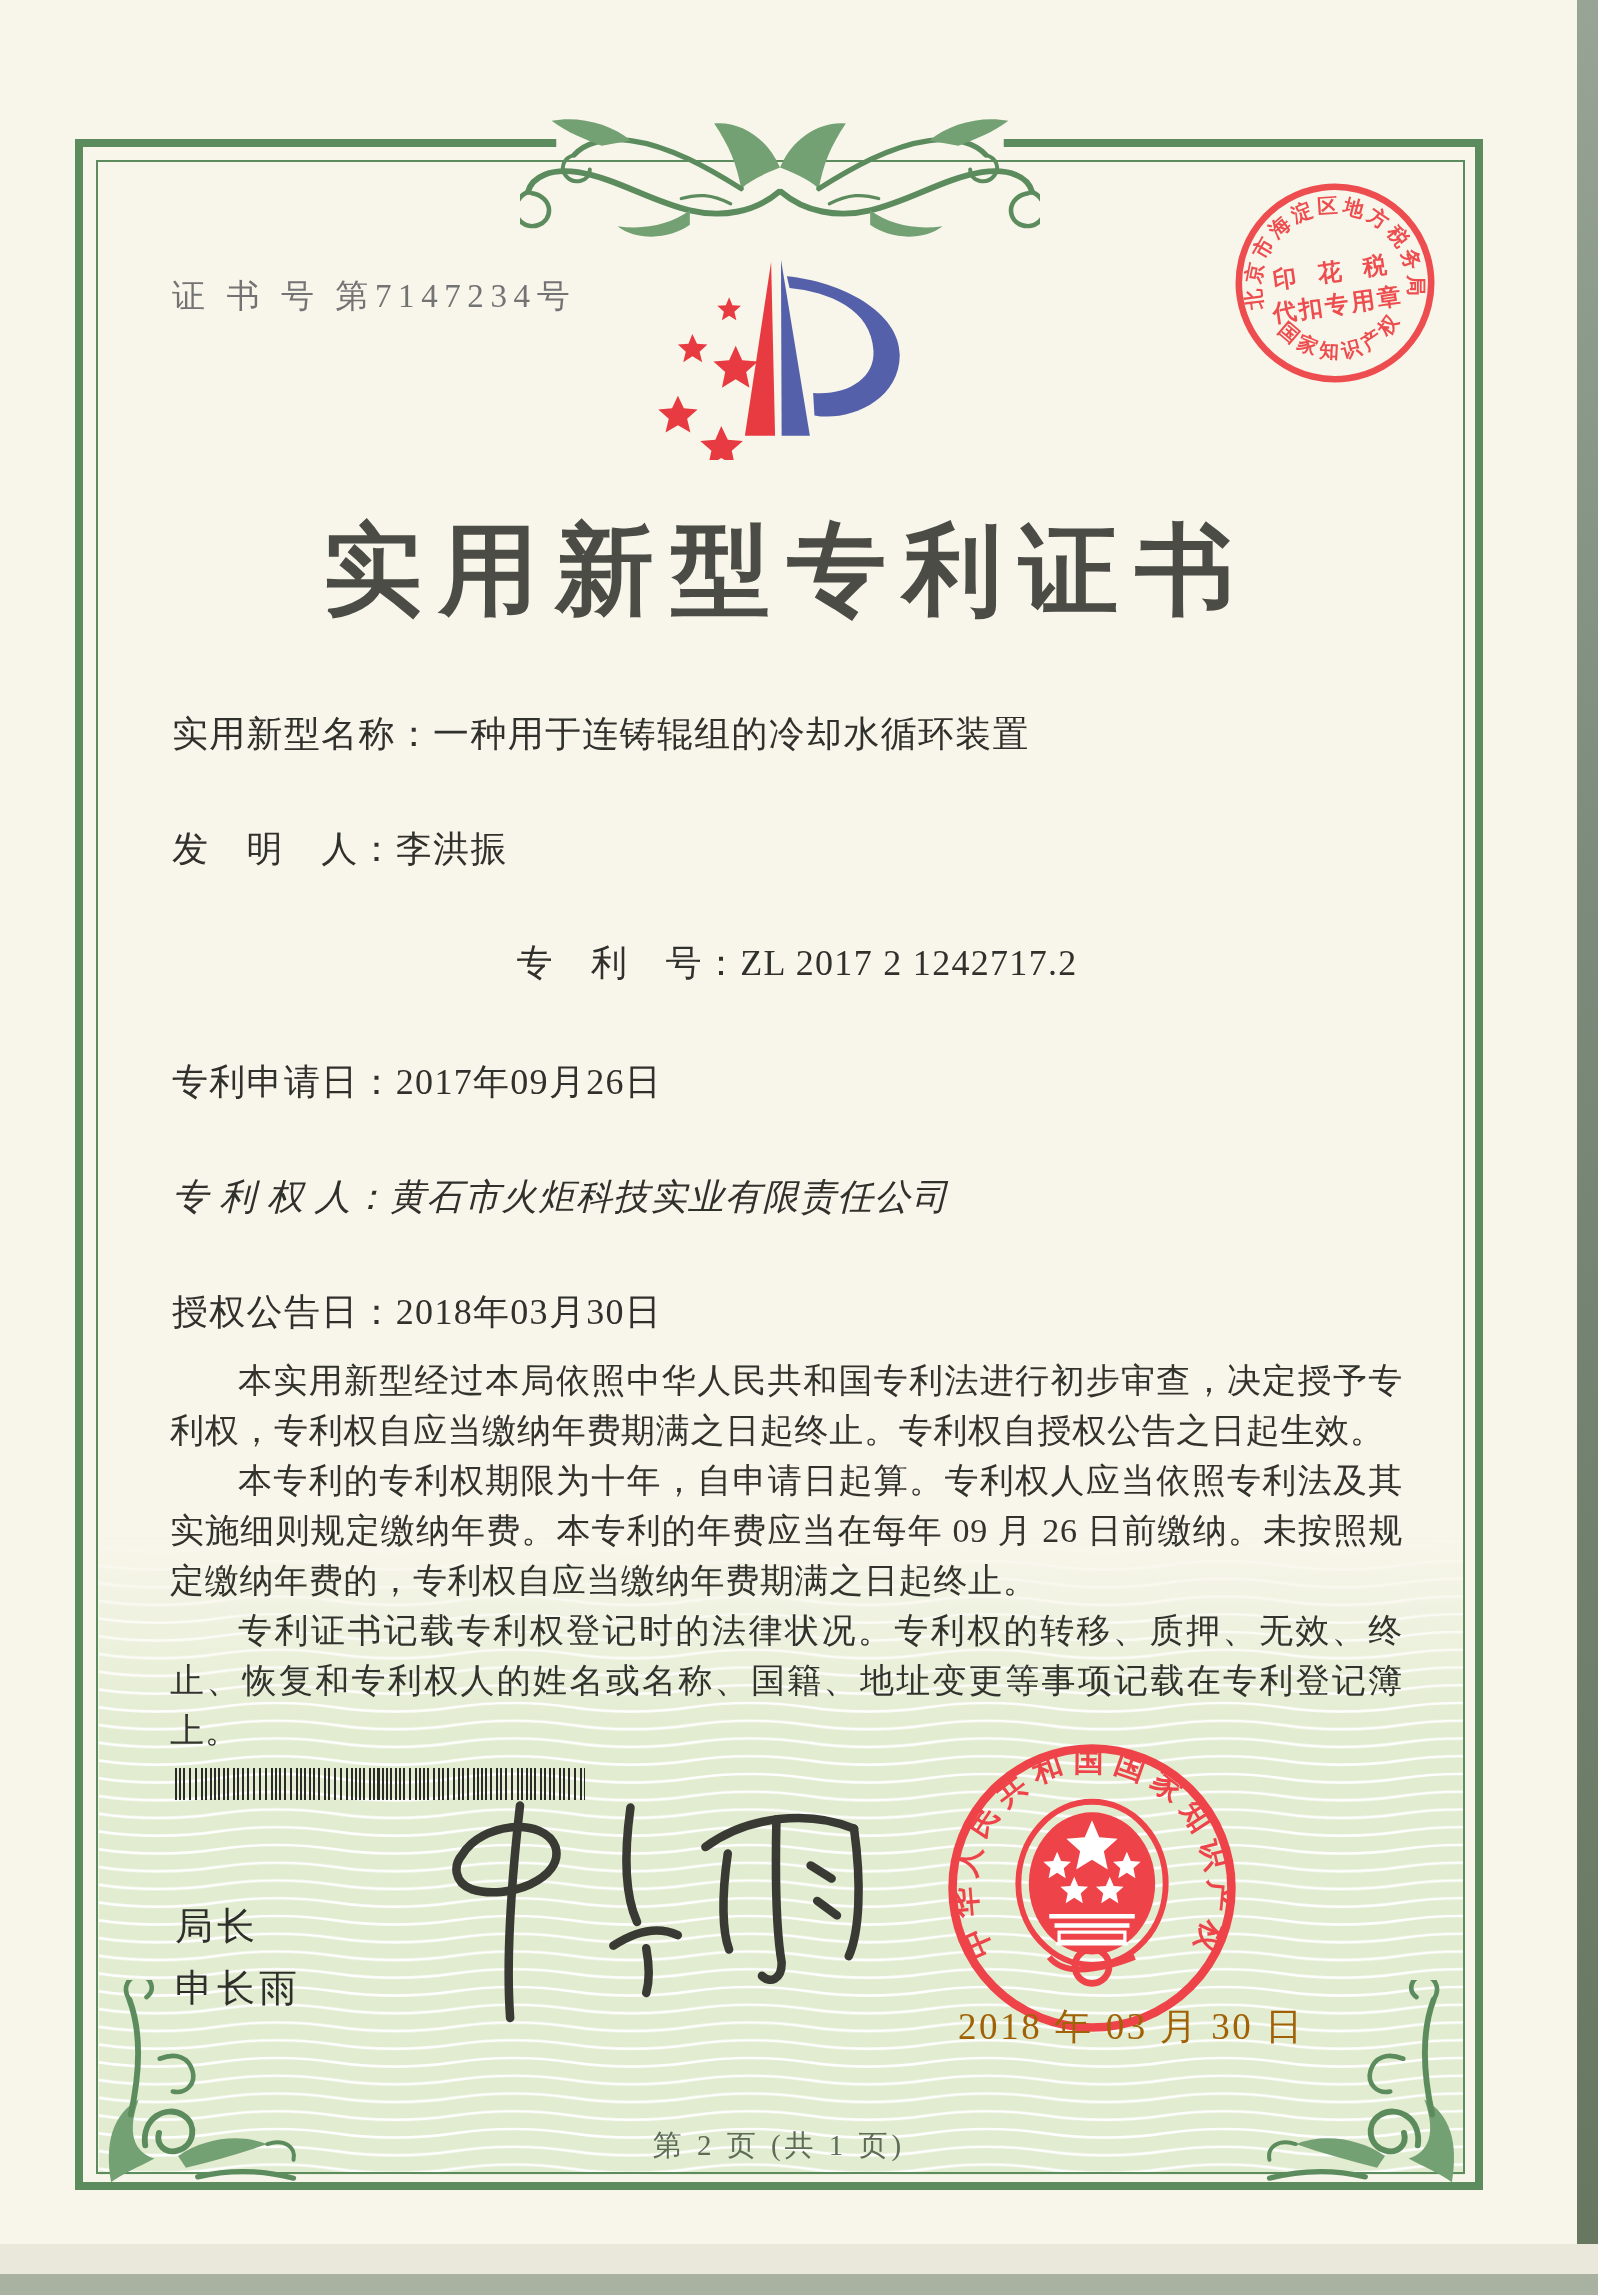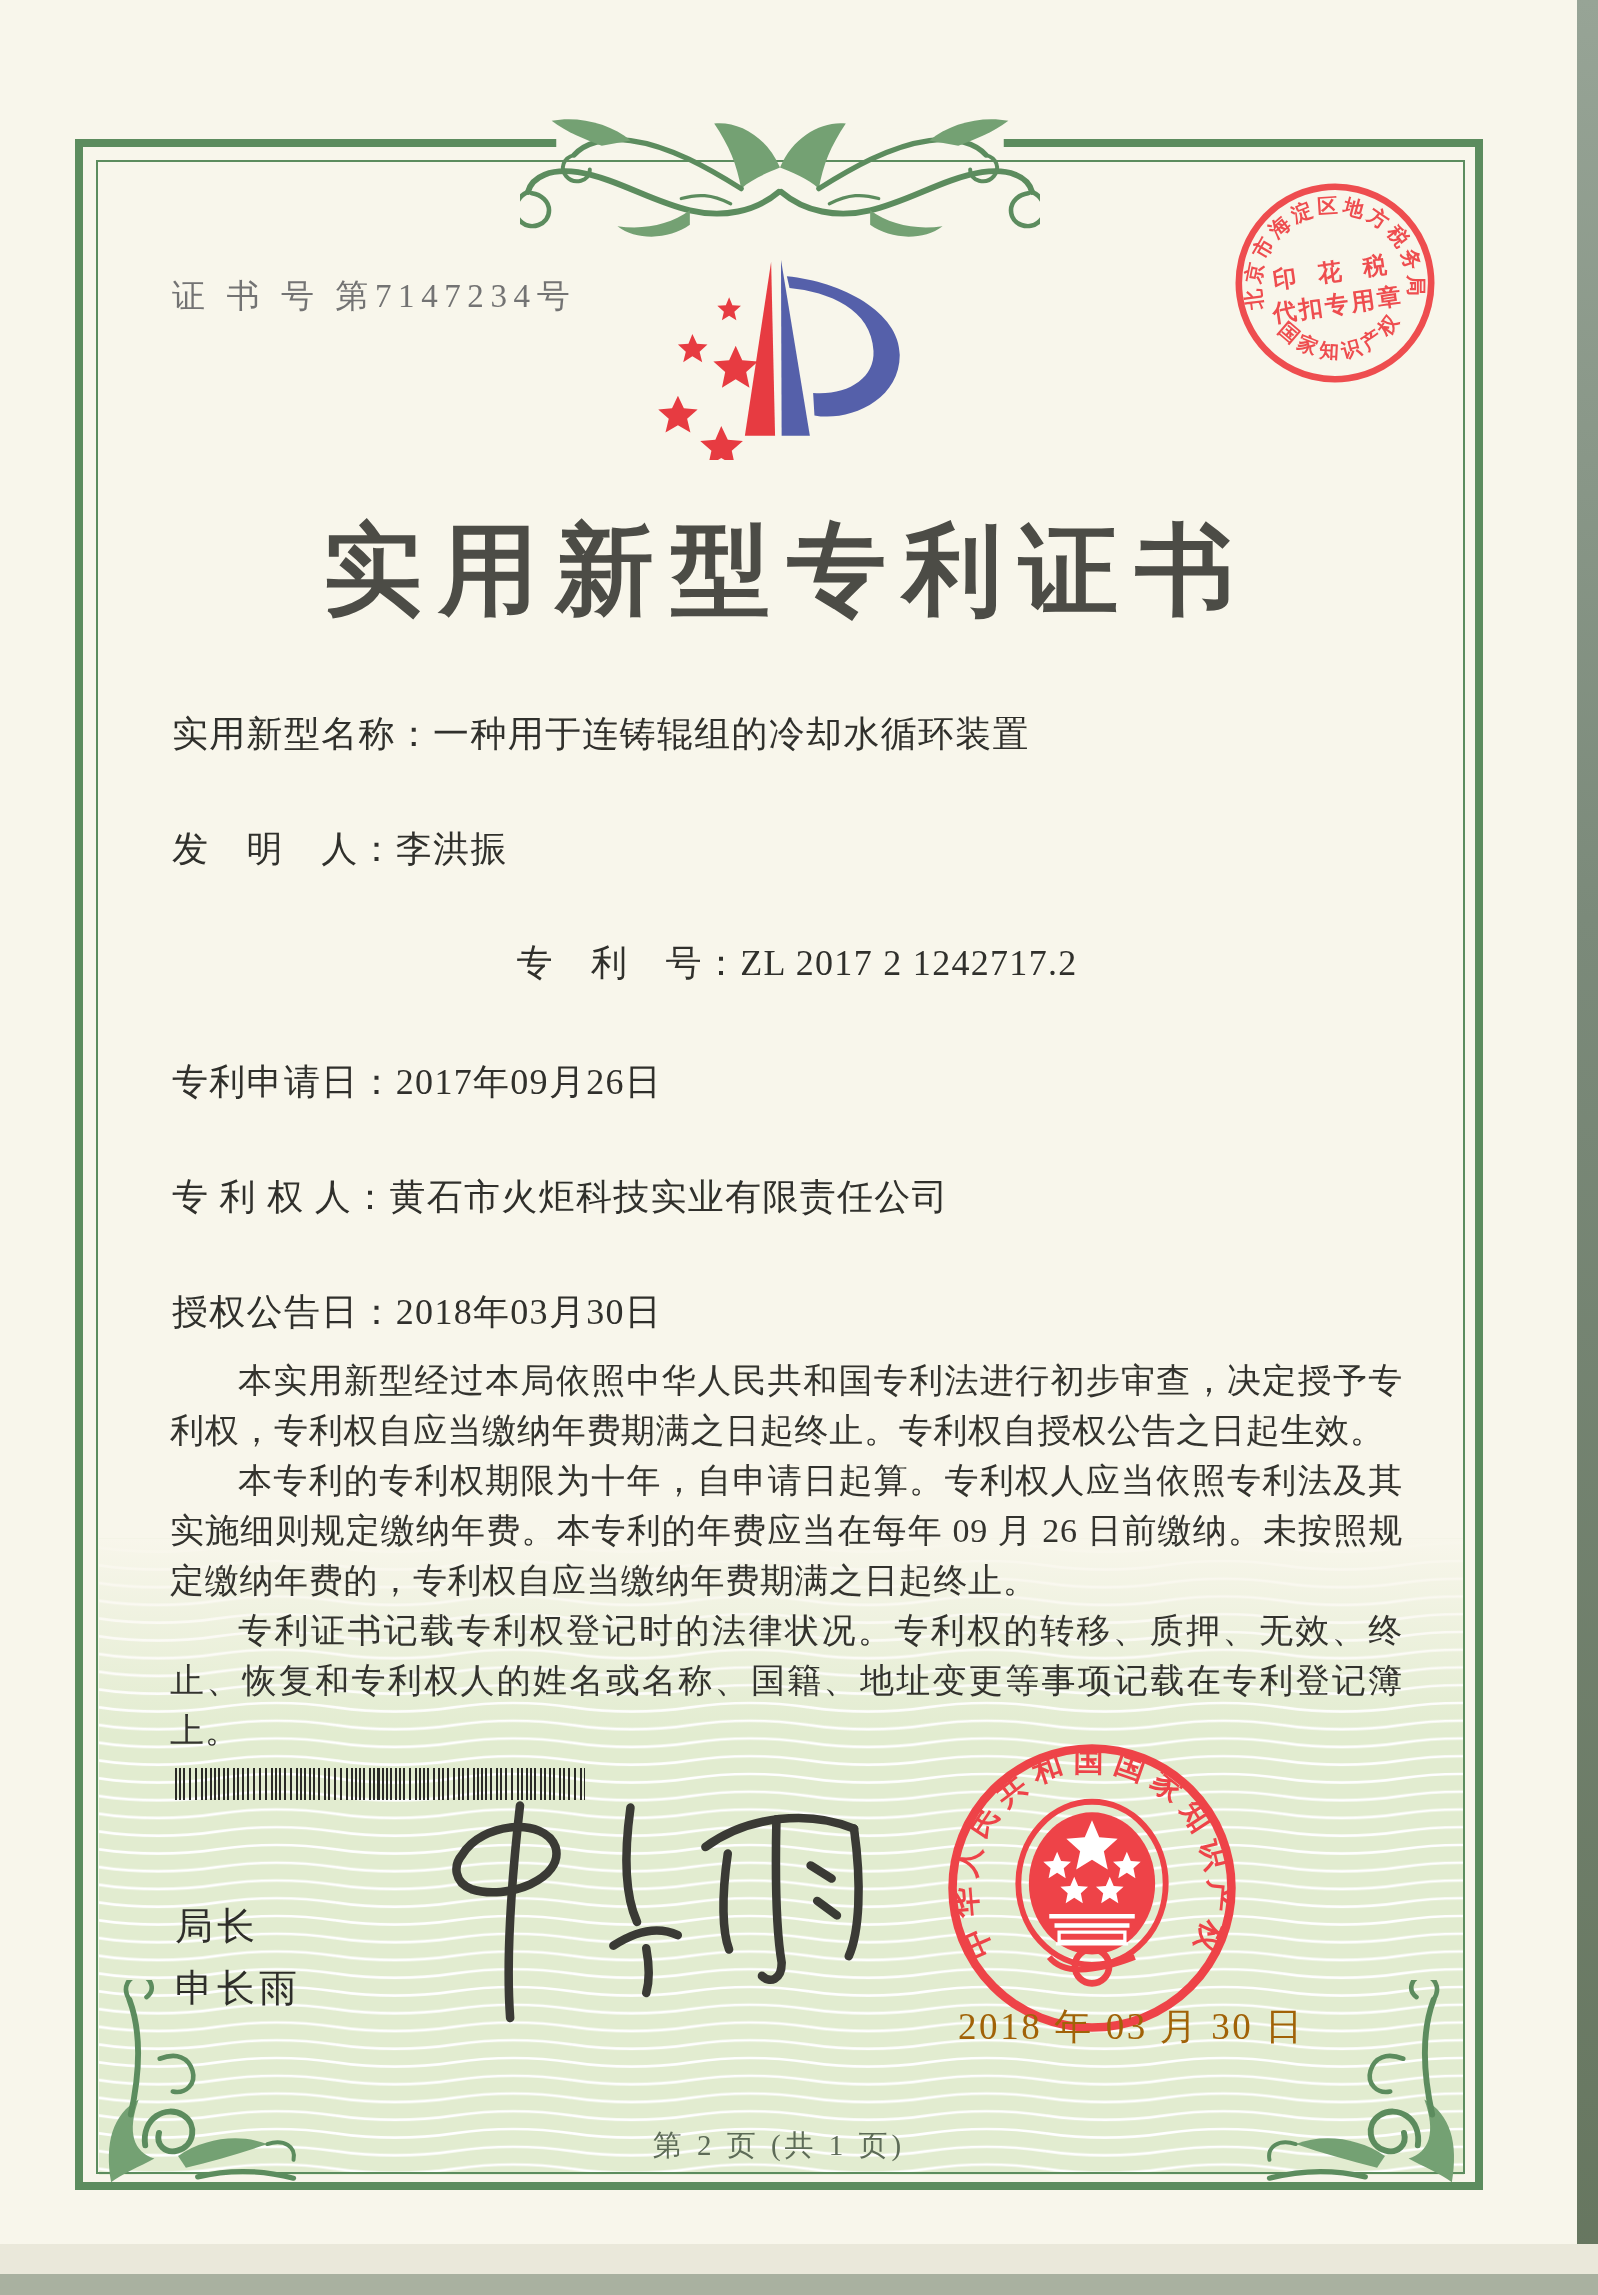--- a/index.html
+++ b/index.html
@@ -124,21 +124,21 @@
       </text>
     </g>
   </svg>
 
   <div class="abs title">实用新型专利证书</div>
 
   <div class="abs field" style="top:710px;"><span>实用新型名称：</span><span>一种用于连铸辊组的冷却水循环装置</span></div>
   <div class="abs field" style="top:825px;"><span>发　明　人：</span><span>李洪振</span></div>
   <div class="abs field" style="top:939px;text-align:center;"><span>专　利　号：</span><span>ZL 2017 2 1242717.2</span></div>
   <div class="abs field" style="top:1058px;"><span>专利申请日：</span><span>2017年09月26日</span></div>
-  <div class="abs field" style="top:1173px;"><span>专 利 权 人：</span><span>黄石市火炬科技实业有限责任公司</span></div>
+  <div class="abs field" style="top:1173px;font-style:italic;"><span>专 利 权 人：</span><span>黄石市火炬科技实业有限责任公司</span></div>
   <div class="abs field" style="top:1288px;"><span>授权公告日：</span><span>2018年03月30日</span></div>
 
   <div class="abs body-text">
     <p>本实用新型经过本局依照中华人民共和国专利法进行初步审查，决定授予专利权，专利权自应当缴纳年费期满之日起终止。专利权自授权公告之日起生效。</p>
     <p>本专利的专利权期限为十年，自申请日起算。专利权人应当依照专利法及其实施细则规定缴纳年费。本专利的年费应当在每年 09 月 26 日前缴纳。未按照规定缴纳年费的，专利权自应当缴纳年费期满之日起终止。</p>
     <p>专利证书记载专利权登记时的法律状况。专利权的转移、质押、无效、终止、恢复和专利权人的姓名或名称、国籍、地址变更等事项记载在专利登记簿上。</p>
   </div>
 
   <div class="abs barcode" id="barcode"><span style="width: 2px; background: rgb(42, 42, 38); margin-right: 2px;"></span><span style="width: 2px; background: rgb(42, 42, 38); margin-right: 2px;"></span><span style="width: 2px; background: rgb(42, 42, 38); margin-right: 4px;"></span><span style="width: 2px; background: rgb(42, 42, 38); margin-right: 4px;"></span><span style="width: 2px; background: rgb(42, 42, 38); margin-right: 4px;"></span><span style="width: 2px; background: rgb(42, 42, 38); margin-right: 2px;"></span><span style="width: 2px; background: rgb(42, 42, 38); margin-right: 2.6px;"></span><span style="width: 2px; background: rgb(42, 42, 38); margin-right: 2px;"></span><span style="width: 2px; background: rgb(42, 42, 38); margin-right: 2.6px;"></span><span style="width: 2px; background: rgb(42, 42, 38); margin-right: 2.6px;"></span><span style="width: 2px; background: rgb(42, 42, 38); margin-right: 2.6px;"></span><span style="width: 2px; background: rgb(42, 42, 38); margin-right: 4px;"></span><span style="width: 2px; background: rgb(42, 42, 38); margin-right: 2px;"></span><span style="width: 2px; background: rgb(42, 42, 38); margin-right: 2.6px;"></span><span style="width: 2px; background: rgb(42, 42, 38); margin-right: 2.6px;"></span><span style="width: 2px; background: rgb(42, 42, 38); margin-right: 4px;"></span><span style="width: 2px; background: rgb(42, 42, 38); margin-right: 4px;"></span><span style="width: 2px; background: rgb(42, 42, 38); margin-right: 4px;"></span><span style="width: 2px; background: rgb(42, 42, 38); margin-right: 4px;"></span><span style="width: 2px; background: rgb(42, 42, 38); margin-right: 2.6px;"></span><span style="width: 2px; background: rgb(42, 42, 38); margin-right: 2px;"></span><span style="width: 2px; background: rgb(42, 42, 38); margin-right: 2.6px;"></span><span style="width: 2px; background: rgb(42, 42, 38); margin-right: 4px;"></span><span style="width: 2px; background: rgb(42, 42, 38); margin-right: 4px;"></span><span style="width: 2px; background: rgb(42, 42, 38); margin-right: 2px;"></span><span style="width: 2px; background: rgb(42, 42, 38); margin-right: 2.6px;"></span><span style="width: 2px; background: rgb(42, 42, 38); margin-right: 2.6px;"></span><span style="width: 2px; background: rgb(42, 42, 38); margin-right: 2px;"></span><span style="width: 2px; background: rgb(42, 42, 38); margin-right: 2.6px;"></span><span style="width: 2px; background: rgb(42, 42, 38); margin-right: 4px;"></span><span style="width: 2px; background: rgb(42, 42, 38); margin-right: 2.6px;"></span><span style="width: 2px; background: rgb(42, 42, 38); margin-right: 4px;"></span><span style="width: 2px; background: rgb(42, 42, 38); margin-right: 4px;"></span><span style="width: 2px; background: rgb(42, 42, 38); margin-right: 4px;"></span><span style="width: 2px; background: rgb(42, 42, 38); margin-right: 2.6px;"></span><span style="width: 2px; background: rgb(42, 42, 38); margin-right: 2px;"></span><span style="width: 2px; background: rgb(42, 42, 38); margin-right: 2px;"></span><span style="width: 2px; background: rgb(42, 42, 38); margin-right: 2px;"></span><span style="width: 2px; background: rgb(42, 42, 38); margin-right: 4px;"></span><span style="width: 2px; background: rgb(42, 42, 38); margin-right: 2px;"></span><span style="width: 2px; background: rgb(42, 42, 38); margin-right: 2px;"></span><span style="width: 3.3px; background: rgb(42, 42, 38); margin-right: 2px;"></span><span style="width: 2px; background: rgb(42, 42, 38); margin-right: 2px;"></span><span style="width: 2px; background: rgb(42, 42, 38); margin-right: 2px;"></span><span style="width: 2px; background: rgb(42, 42, 38); margin-right: 2.6px;"></span><span style="width: 2px; background: rgb(42, 42, 38); margin-right: 2px;"></span><span style="width: 2px; background: rgb(42, 42, 38); margin-right: 2px;"></span><span style="width: 2px; background: rgb(42, 42, 38); margin-right: 4px;"></span><span style="width: 2px; background: rgb(42, 42, 38); margin-right: 4px;"></span><span style="width: 2px; background: rgb(42, 42, 38); margin-right: 2.6px;"></span><span style="width: 2px; background: rgb(42, 42, 38); margin-right: 2px;"></span><span style="width: 2px; background: rgb(42, 42, 38); margin-right: 2px;"></span><span style="width: 2px; background: rgb(42, 42, 38); margin-right: 4px;"></span><span style="width: 2px; background: rgb(42, 42, 38); margin-right: 2.6px;"></span><span style="width: 2px; background: rgb(42, 42, 38); margin-right: 2.6px;"></span><span style="width: 2px; background: rgb(42, 42, 38); margin-right: 2.6px;"></span><span style="width: 2px; background: rgb(42, 42, 38); margin-right: 4px;"></span><span style="width: 2px; background: rgb(42, 42, 38); margin-right: 2.6px;"></span><span style="width: 2px; background: rgb(42, 42, 38); margin-right: 2.6px;"></span><span style="width: 2px; background: rgb(42, 42, 38); margin-right: 2.6px;"></span><span style="width: 2px; background: rgb(42, 42, 38); margin-right: 4px;"></span><span style="width: 2px; background: rgb(42, 42, 38); margin-right: 2.6px;"></span><span style="width: 2px; background: rgb(42, 42, 38); margin-right: 2px;"></span><span style="width: 2px; background: rgb(42, 42, 38); margin-right: 2px;"></span><span style="width: 2px; background: rgb(42, 42, 38); margin-right: 2.6px;"></span><span style="width: 2px; background: rgb(42, 42, 38); margin-right: 4px;"></span><span style="width: 2px; background: rgb(42, 42, 38); margin-right: 2px;"></span><span style="width: 2px; background: rgb(42, 42, 38); margin-right: 2.6px;"></span><span style="width: 2px; background: rgb(42, 42, 38); margin-right: 4px;"></span><span style="width: 2px; background: rgb(42, 42, 38); margin-right: 4px;"></span><span style="width: 2px; background: rgb(42, 42, 38); margin-right: 2.6px;"></span><span style="width: 2px; background: rgb(42, 42, 38); margin-right: 2.6px;"></span><span style="width: 2px; background: rgb(42, 42, 38); margin-right: 2.6px;"></span><span style="width: 2px; background: rgb(42, 42, 38); margin-right: 2px;"></span><span style="width: 2px; background: rgb(42, 42, 38); margin-right: 4px;"></span><span style="width: 2px; background: rgb(42, 42, 38); margin-right: 2px;"></span><span style="width: 2px; background: rgb(42, 42, 38); margin-right: 2.6px;"></span><span style="width: 2px; background: rgb(42, 42, 38); margin-right: 2px;"></span><span style="width: 2px; background: rgb(42, 42, 38); margin-right: 4px;"></span><span style="width: 2px; background: rgb(42, 42, 38); margin-right: 2px;"></span><span style="width: 2px; background: rgb(42, 42, 38); margin-right: 2.6px;"></span><span style="width: 2px; background: rgb(42, 42, 38); margin-right: 4px;"></span><span style="width: 2px; background: rgb(42, 42, 38); margin-right: 4px;"></span><span style="width: 2px; background: rgb(42, 42, 38); margin-right: 2px;"></span><span style="width: 2px; background: rgb(42, 42, 38); margin-right: 2.6px;"></span><span style="width: 2px; background: rgb(42, 42, 38); margin-right: 2.6px;"></span></div>
 

